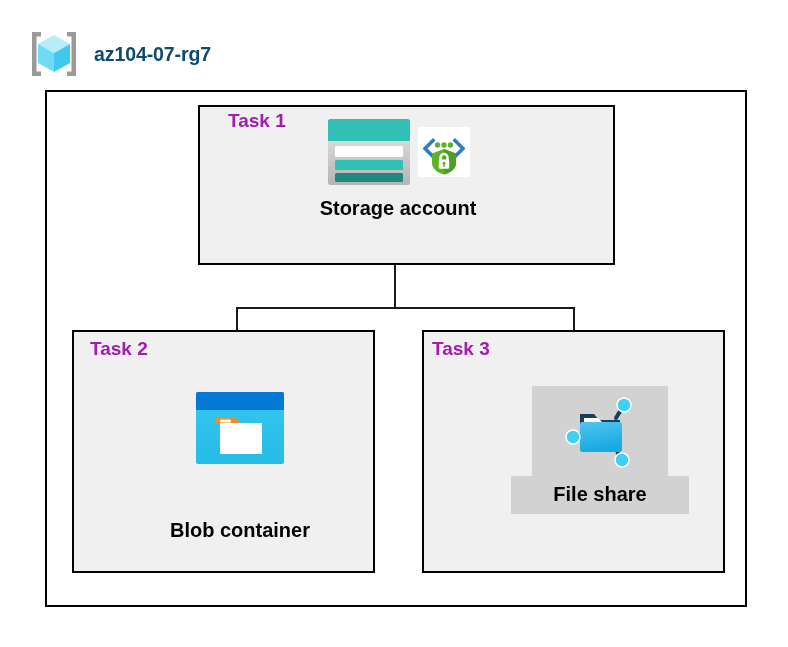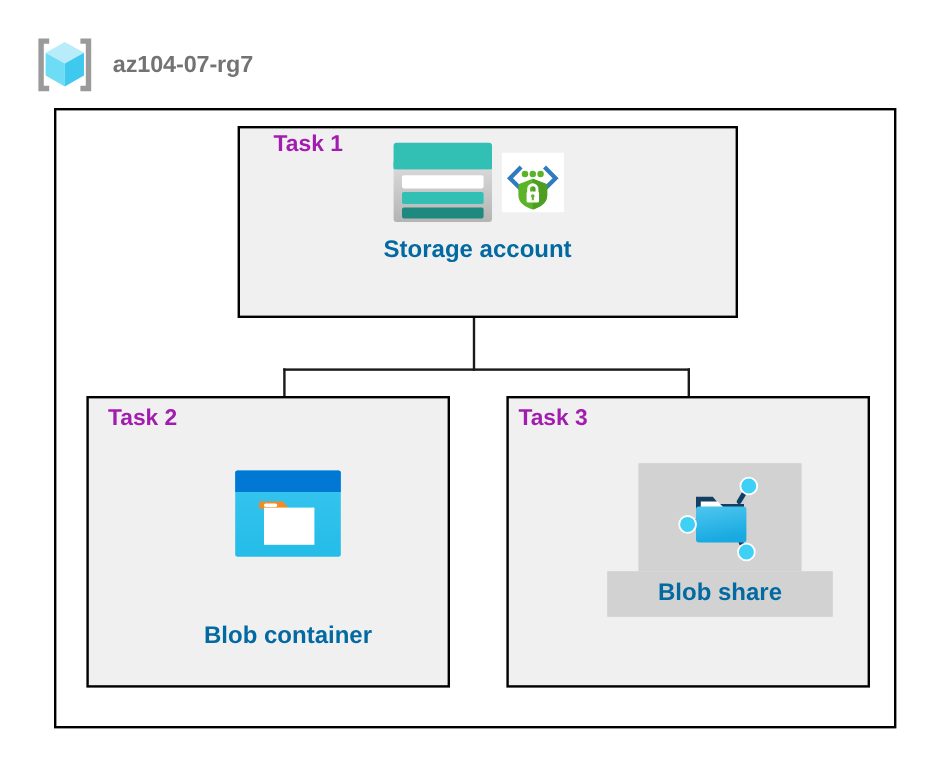--- a/index.html
+++ b/index.html
@@ -31,21 +31,21 @@
   }
   #rg-icon {
     width: 52px;
     height: 52px;
     display: block;
   }
   #rg-title {
     margin-left: 14px;
     font-size: 19.5px;
     font-weight: bold;
-    color: #737373;
+    color: #0c4a6e;
     letter-spacing: -0.1px;
     white-space: nowrap;
   }
 
   
   .outer-box {
     position: absolute;
     box-sizing: border-box;
     background: #ffffff;
     border: 2px solid #000000;
@@ -80,21 +80,21 @@
     align-items: center;
   }
   .node-icons {
     display: flex;
     align-items: center;
     justify-content: center;
   }
   .node-label {
     font-size: 20px;
     font-weight: bold;
-    color: #0369a1;
+    color: #000000;
     white-space: nowrap;
     line-height: 1.1;
   }
 
   #storage-node { left: 288px; top: 116px; width: 220px; }
   #storage-node .node-label { margin-top: 9px; }
 
   #blob-node { left: 150px; top: 390px; width: 180px; gap: 35px; }
   #blob-node .node-label { margin-top: 18px; }
 
@@ -257,17 +257,17 @@
 
           <rect x="20" y="30" width="42" height="30" rx="2.5" fill="url(#fsFolder)"></rect>
 
           <circle cx="13" cy="45" r="7" fill="#3fd0f5" stroke="#ffffff" stroke-width="1.5"></circle>
           <circle cx="64" cy="13" r="7" fill="#3fd0f5" stroke="#ffffff" stroke-width="1.5"></circle>
           <circle cx="62" cy="68" r="7" fill="#3fd0f5" stroke="#ffffff" stroke-width="1.5"></circle>
         </svg>
       </span>
     </div>
     <div id="fileshare-label-plate">
-      <div class="node-label">Blob share</div>
+      <div class="node-label">File share</div>
     </div>
   </div>
 
 </div>
 
 </body></html>

